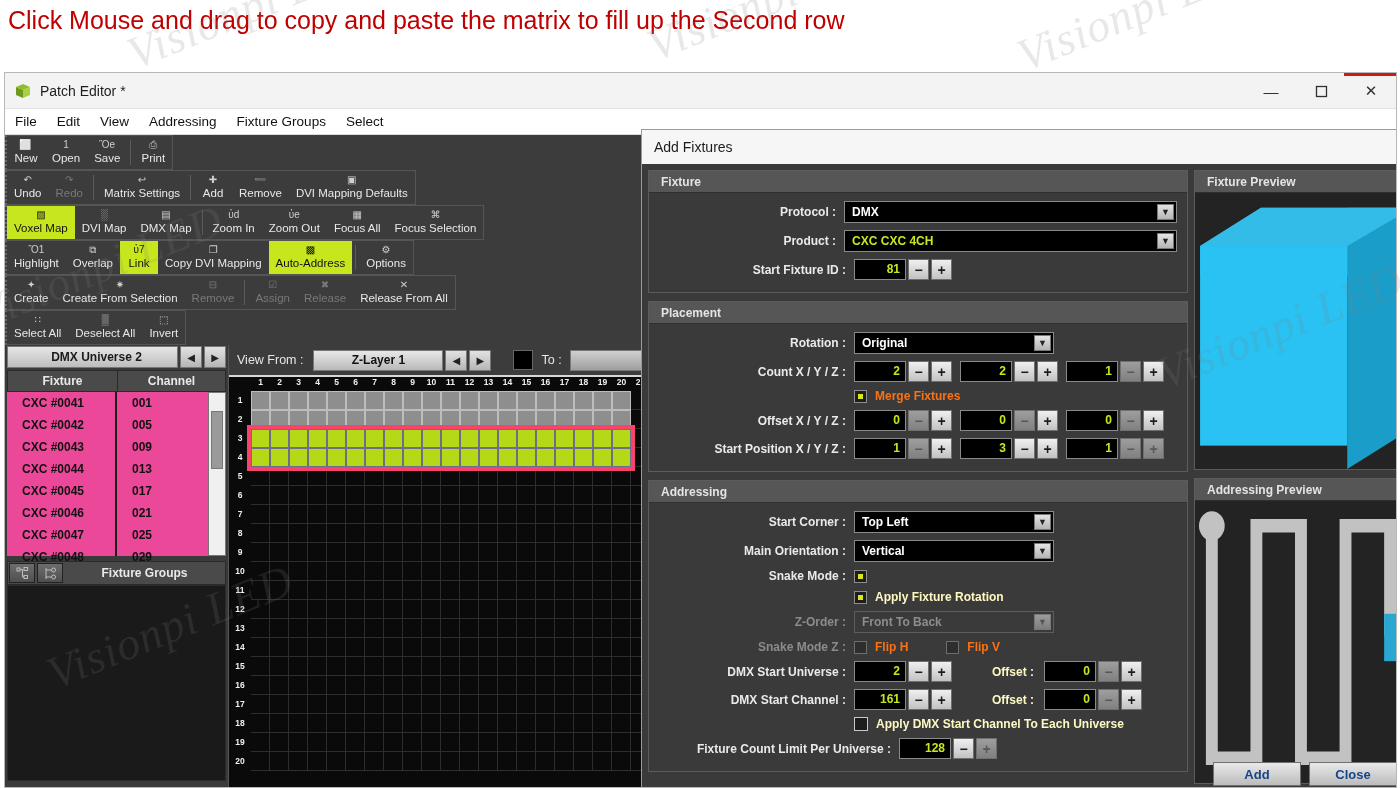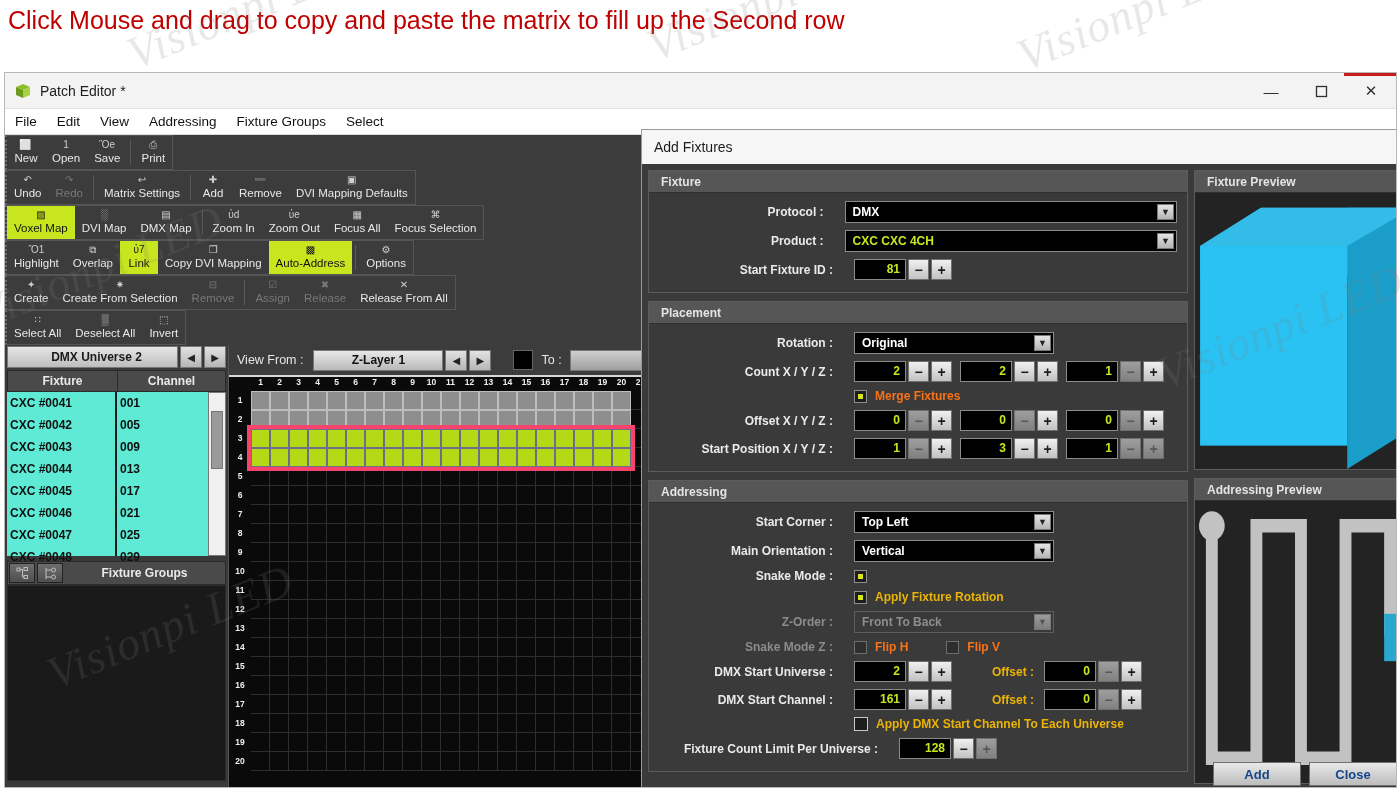--- a/index.html
+++ b/index.html
@@ -102,21 +102,21 @@
     width: 22px; background: linear-gradient(#e2e2e2,#b6b6b6);
     border: 1px solid #777; margin-left: 2px;
     display: flex; align-items: center; justify-content: center;
     font-size: 10px; color: #222;
   }
   .fixhead { display: flex; height: 22px; background: #4a4a4a; border: 1px solid #2a2a2a; margin: 0 2px; }
   .fixhead div { flex: 1; display: flex; align-items: center; justify-content: center;
     font-size: 12px; font-weight: bold; color: #e9e9e9; }
   .fixhead .c1 { flex: 0 0 110px; border-right: 1px solid #2a2a2a; }
   .fixlist { position: relative; margin: 0 2px; height: 164px; display: flex; }
-  .fixcol { background: #5eead4; }
+  .fixcol { background: #ec4899; padding-left: 12px; }
   .fixcol.c1 { flex: 0 0 110px; border-right: 2px solid #1c1c1c; }
   .fixcol.c2 { flex: 1; }
   .fixrow { height: 22px; line-height: 22px; font-size: 12px; font-weight: bold; color: #111; padding-left: 3px; }
   .fixscroll { width: 18px; background: #f0f0f0; border: 1px solid #777; position: relative; }
   .fixthumb { position: absolute; left: 2px; top: 18px; width: 12px; height: 58px;
     background: #9a9a9a; border: 1px solid #777; }
   .fgbar { display: flex; height: 24px; margin: 5px 2px 0 2px; background: #4a4a4a; border: 1px solid #2b2b2b; }
   .fgbtn { width: 26px; background: linear-gradient(#6d6d6d,#4f4f4f); border: 1px solid #222; margin: 1px;
     display:flex; align-items:center; justify-content:center; font-size: 9px; color: #c9c9c9; }
   .fgtitle { flex: 1; display: flex; align-items: center; justify-content: center;
@@ -161,21 +161,21 @@
   .dlgleft { width: 540px; display: flex; flex-direction: column; gap: 8px; }
   .dlgright { flex: 1; display: flex; flex-direction: column; gap: 8px; }
 
   .gbox { border: 1px solid #5c5c5c; background: #3a3a3a; }
   .gbhdr { height: 22px; background: #565656; border-bottom: 1px solid #2f2f2f;
     display: flex; align-items: center; padding-left: 12px;
     font-size: 12px; font-weight: bold; color: #e4e4e4; }
   .gbbody { padding: 8px 10px 10px 10px; }
 
   .frow { display: flex; align-items: center; margin-bottom: 7px; }
-  .flabel { width: 195px; text-align: right; font-size: 12px; font-weight: bold; color: #eaeaea; padding-right: 21px; }
+  .flabel { width: 195px; text-align: right; font-size: 12px; font-weight: bold; color: #eaeaea; padding-right: 8px; }
   .flabel.dim { color: #8c8c8c; }
   .fwide { width: 351px; }
 
   .sel-ctl { height: 22px; background: #000; border: 1px solid #8a8a8a; display: flex; align-items: center;
     position: relative; padding-left: 7px; font-size: 12px; font-weight: bold; color: #ffffff; }
   .sel-ctl.green { color: #c8e61e; }
   .sel-ctl.dim { background: #3a3a3a; color: #8d8d8d; border-color: #5d5d5d; }
   .sel-arrow { position: absolute; right: 2px; top: 2px; width: 17px; height: 16px;
     background: linear-gradient(#e4e4e4,#b4b4b4); border: 1px solid #777;
     display: flex; align-items: center; justify-content: center; font-size: 9px; color: #222; }
@@ -190,21 +190,21 @@
     display: flex; align-items: center; justify-content: center;
     font-size: 14px; font-weight: bold; color: #1c1c1c; }
   .nbtn.dim { background: linear-gradient(#9e9e9e,#808080); color: #585858; }
   .numgap { width: 8px; }
 
   .chk { width: 13px; height: 13px; background: #1d1d1d; border: 1px solid #8e8e8e;
     display: flex; align-items: center; justify-content: center; }
   .chk i { display: block; width: 5px; height: 5px; background: #d8e61e; }
   .chk.off { background: #2e2e2e; border-color: #6e6e6e; }
   .chk.offlight { background: #1d1d1d; border-color: #c8c8c8; width: 14px; height: 14px; }
-  .chklabel { font-size: 12px; font-weight: bold; color: #eab308; margin-left: 8px; }
+  .chklabel { font-size: 12px; font-weight: bold; color: #fef9c3; margin-left: 8px; }
   .chklabel.dim { color: #f97316; }
 
   .prevhdr { height: 22px; background: #565656; border-bottom: 1px solid #2f2f2f;
     display: flex; align-items: center; padding-left: 12px;
     font-size: 12px; font-weight: bold; color: #e4e4e4; }
   .prevbody { background: #232323; flex: 1; position: relative; overflow: hidden; }
 
   .dlgbtns { position: absolute; right: 8px; bottom: 2px; display: flex; gap: 8px; }
   .dbtn { width: 88px; height: 24px; background: linear-gradient(#e9e9e9,#bcbcbc);
     border: 1px solid #6f6f6f; display: flex; align-items: center; justify-content: center;

